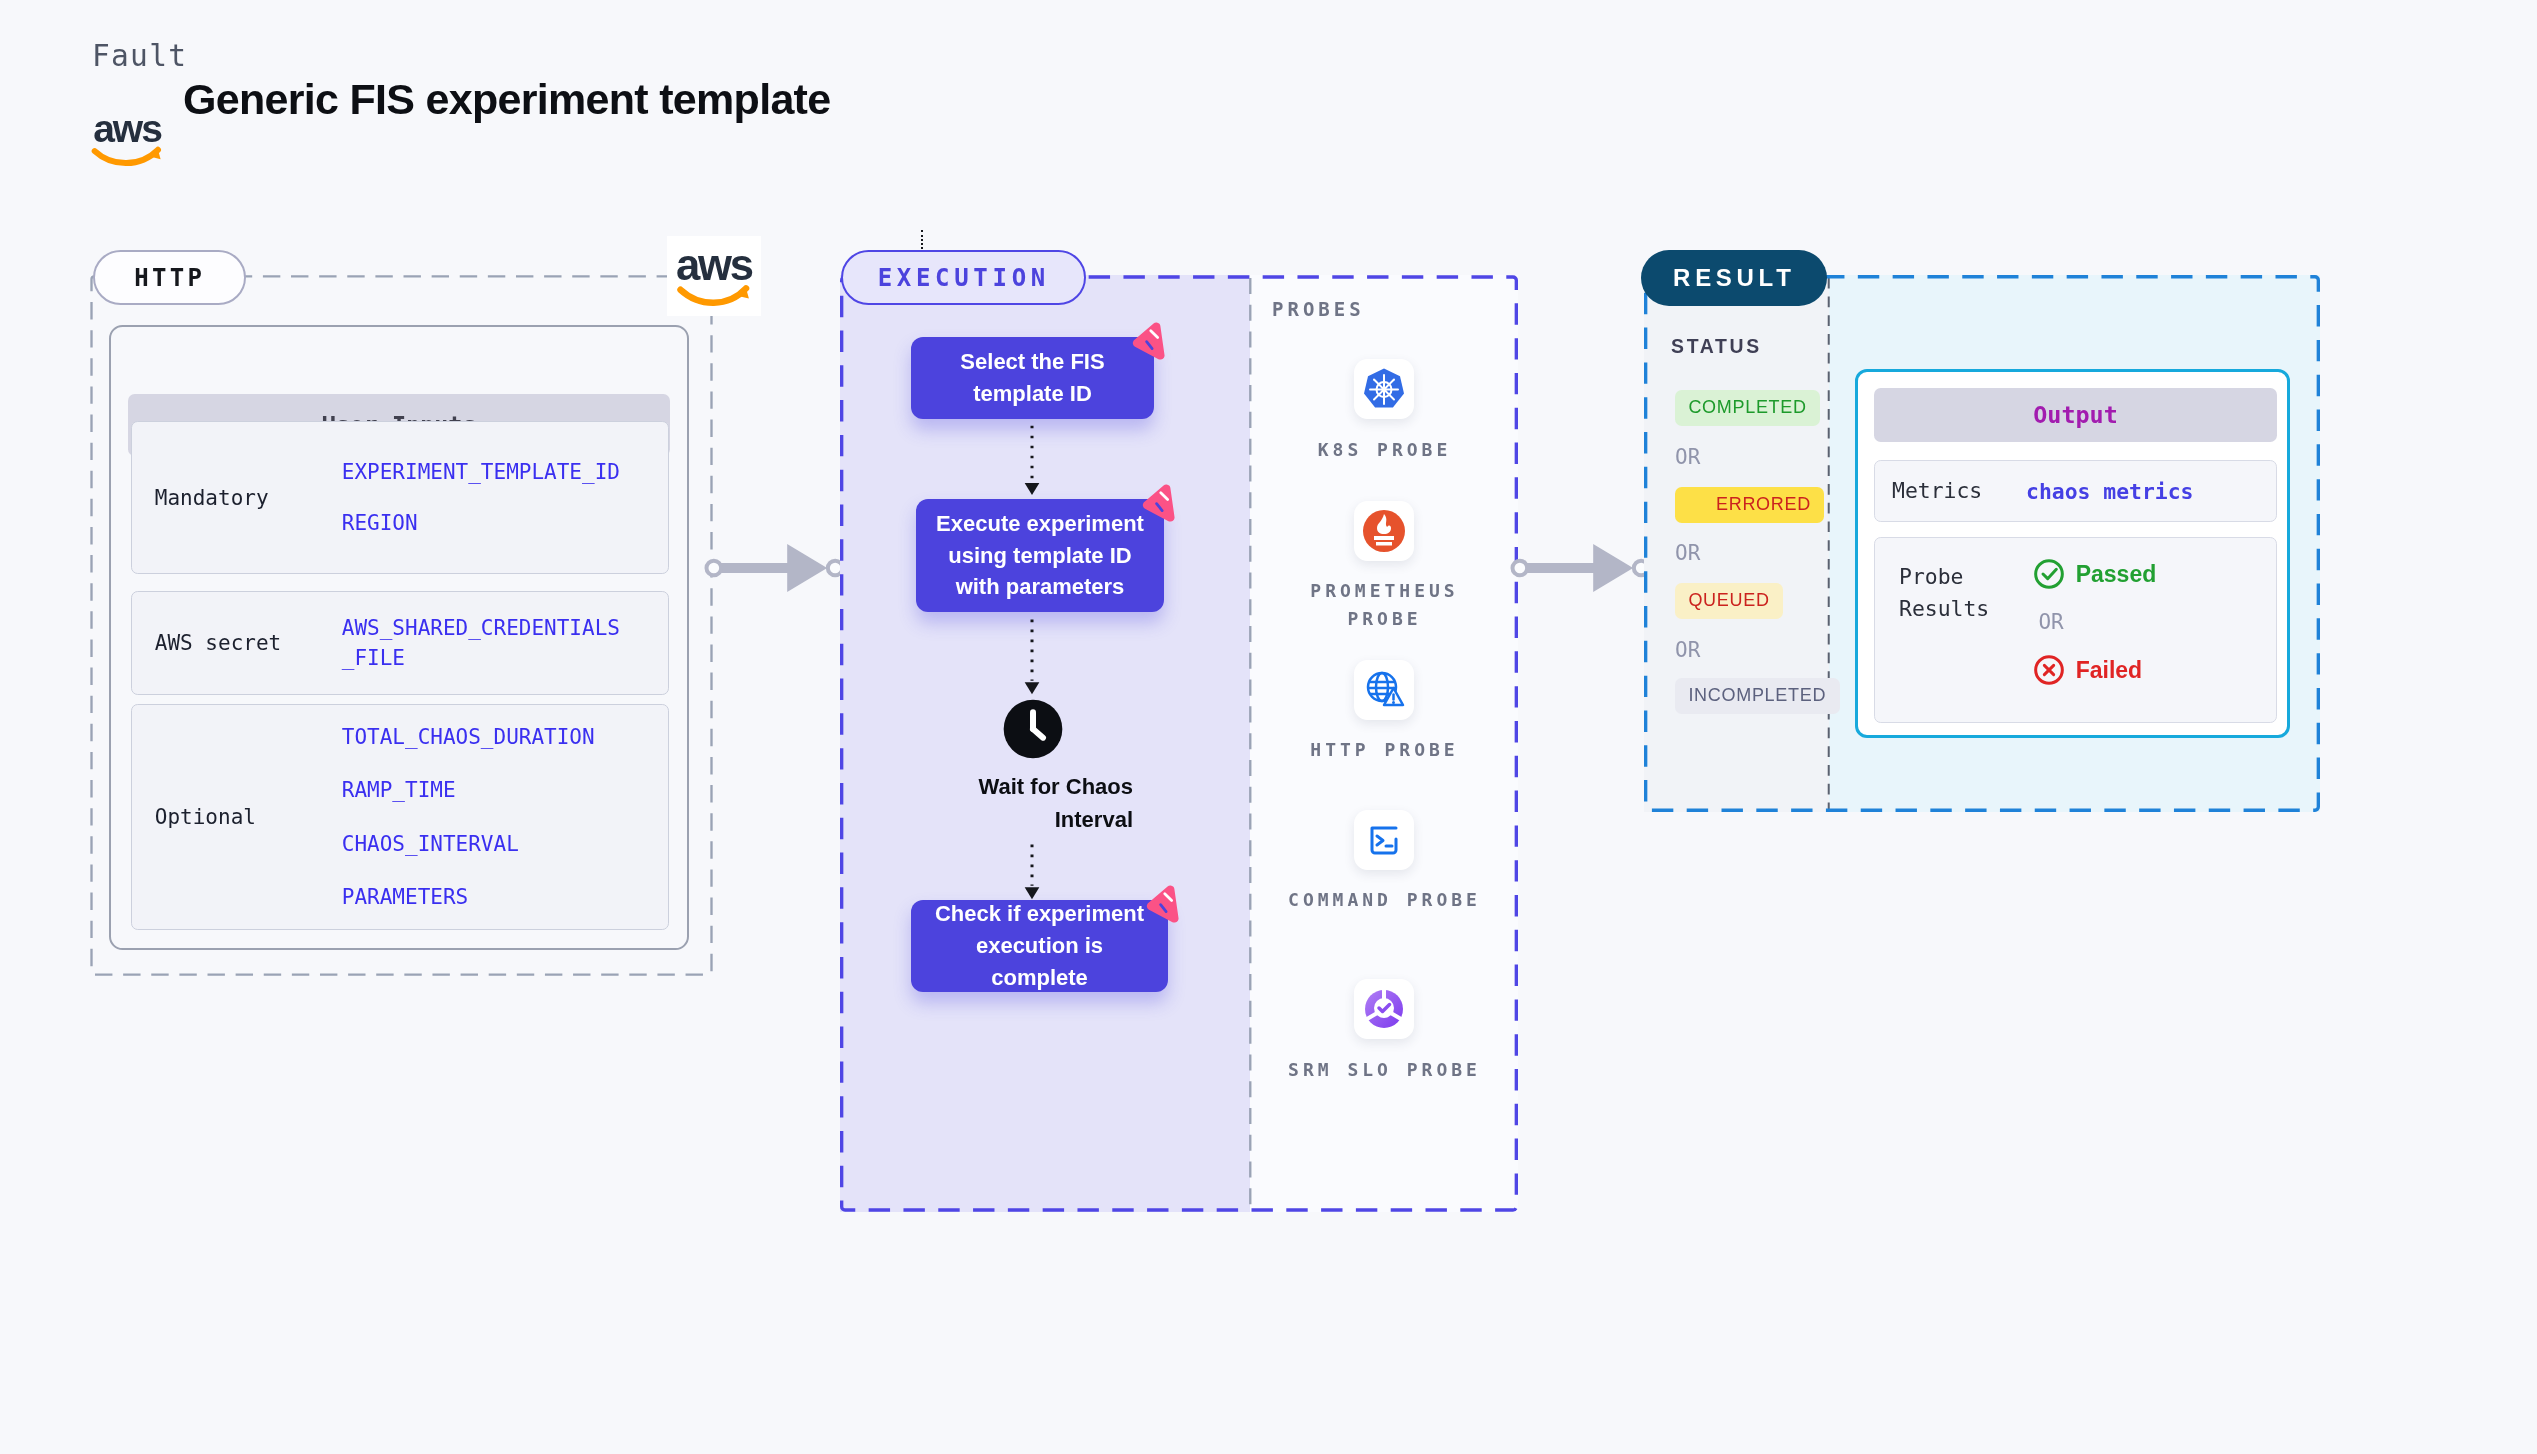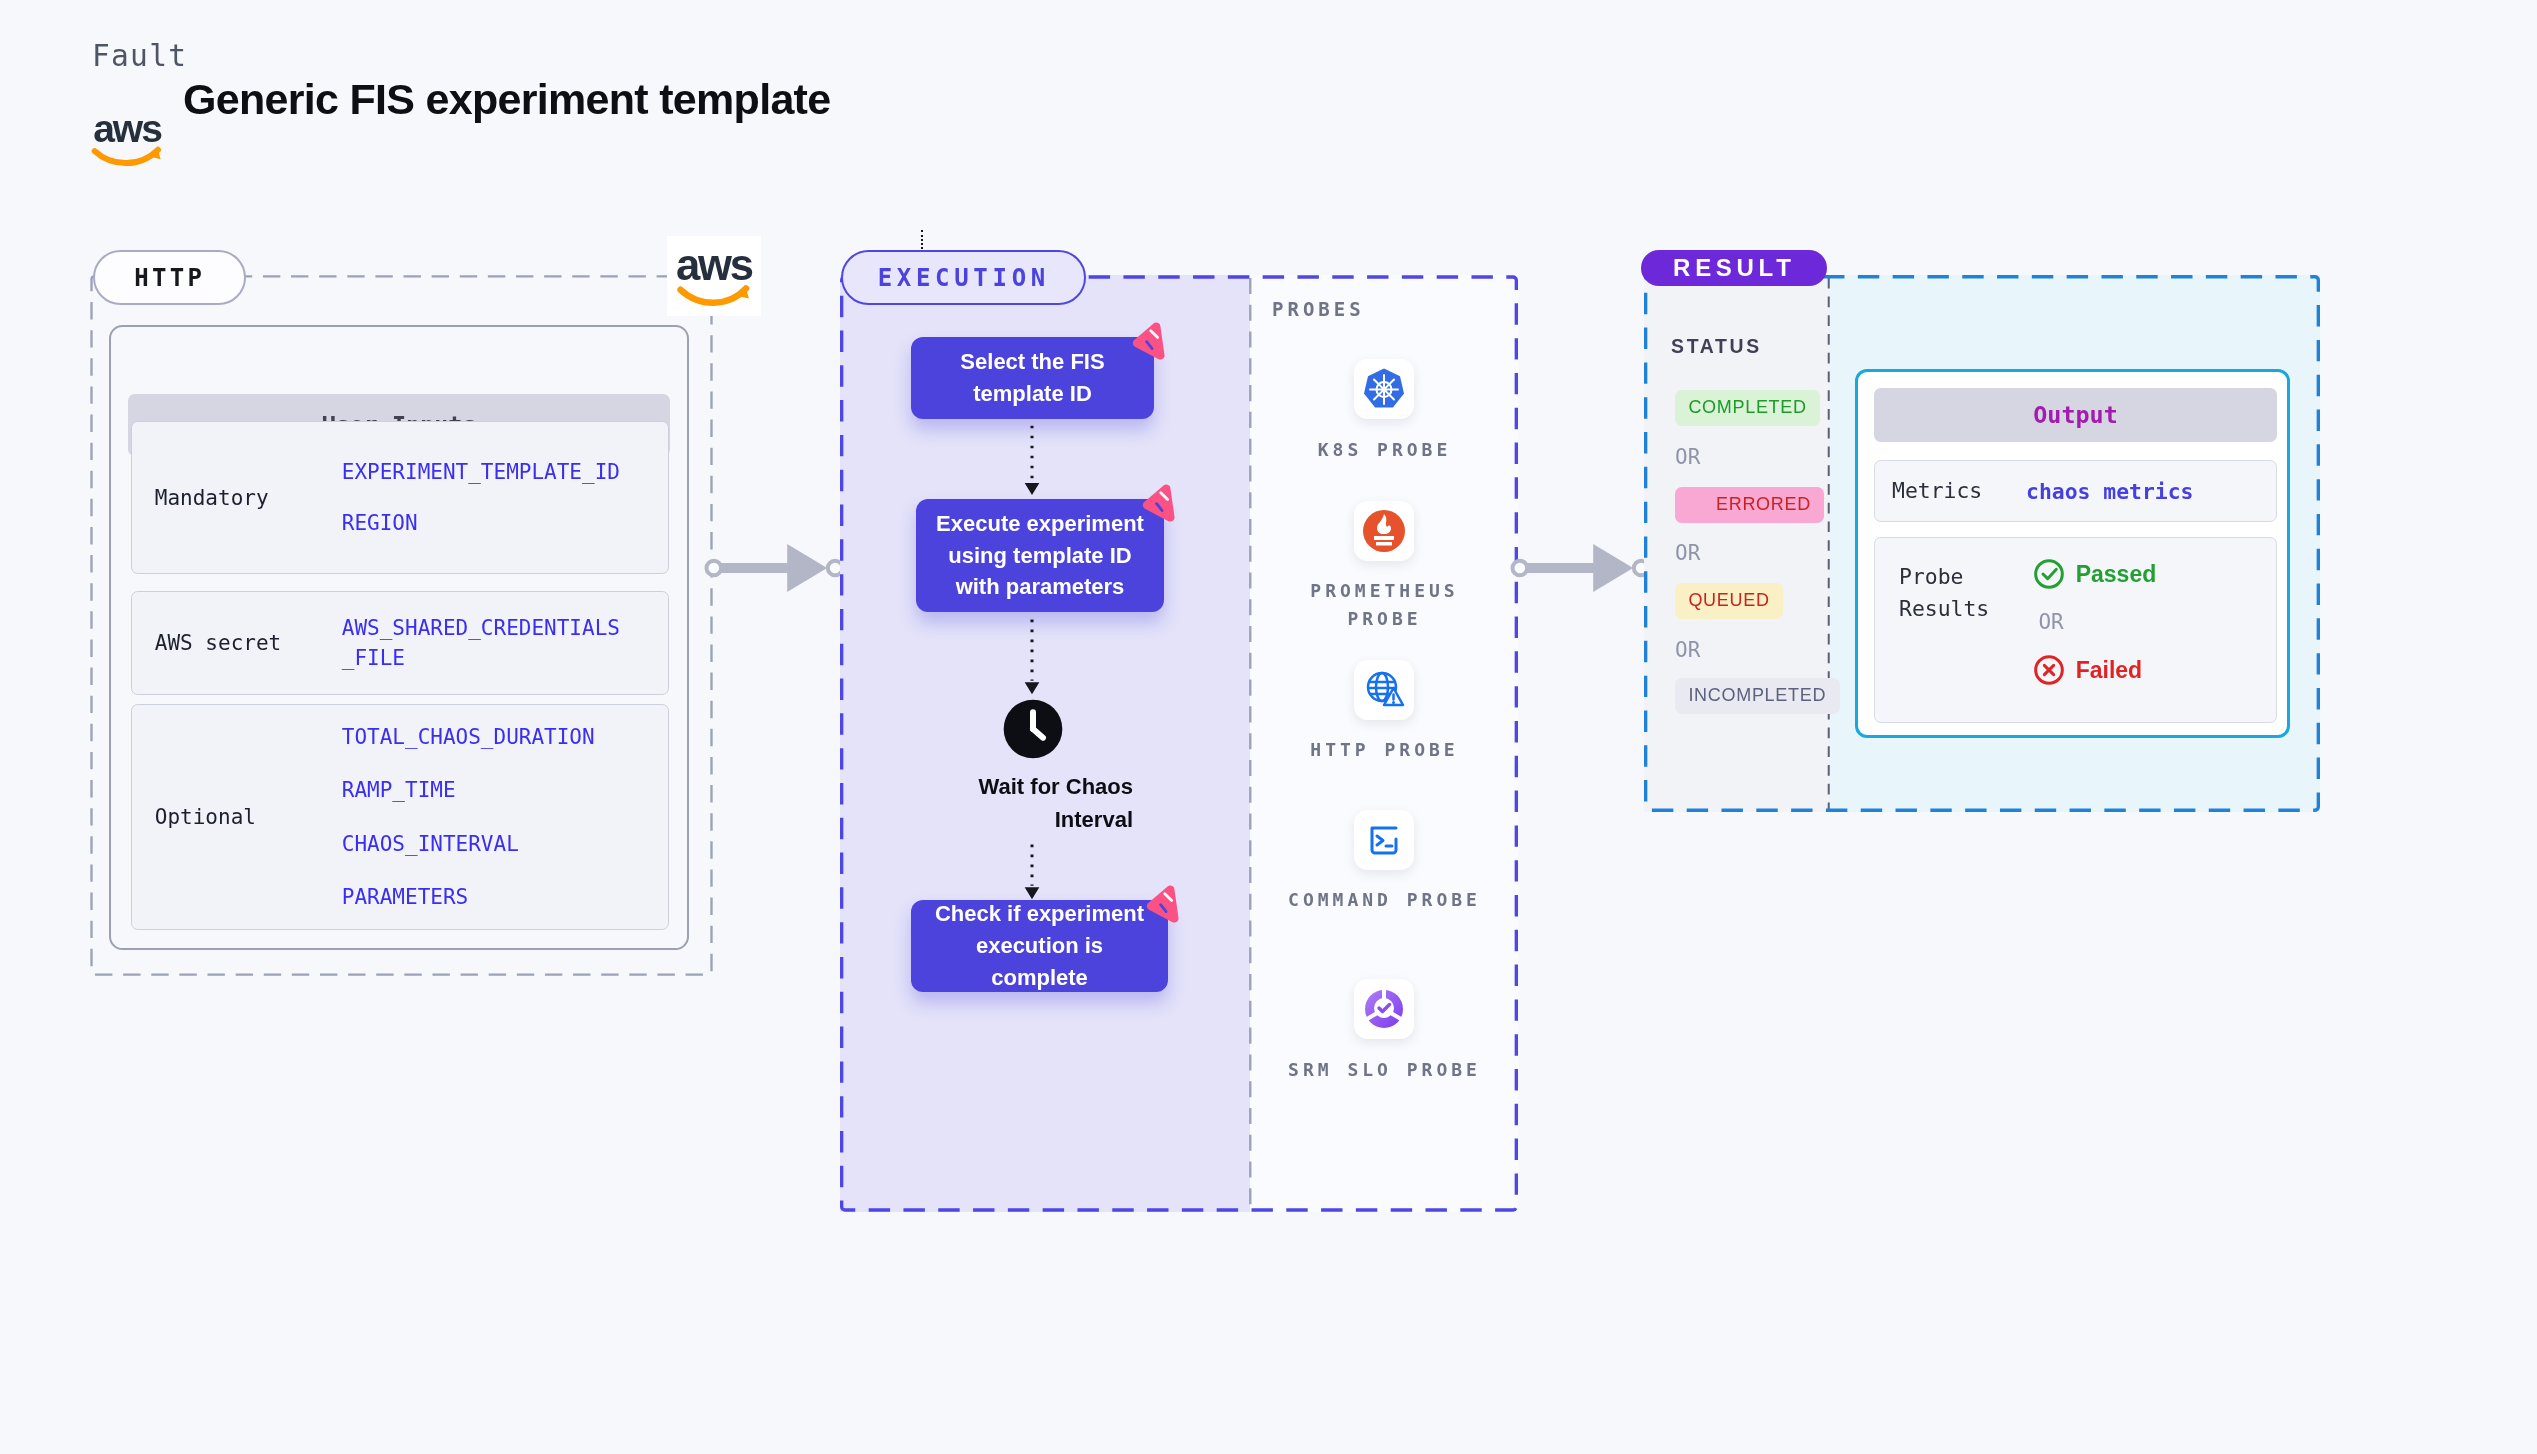--- a/index.html
+++ b/index.html
@@ -43,21 +43,21 @@
   .probes-title{font-size:19px;font-weight:bold;color:#6f7486;letter-spacing:4px;}
   .probe-card{width:60px;height:60px;background:#ffffff;border-radius:13.4px;box-shadow:0 4px 10.7px rgba(40,50,80,0.10);
               display:flex;align-items:center;justify-content:center;}
   .probe-label{width:201px;text-align:center;font-size:18px;font-weight:bold;color:#6f7486;
                letter-spacing:4px;line-height:1.55;font-family:"DejaVu Sans Mono",monospace;}
 
   
   .result-wrap{left:1644px;top:275px;width:676px;height:537px;}
   .result-statusbg{left:0;top:0;width:185px;height:537px;background:#f1f3f7;}
   .result-outbg{left:185px;top:0;width:491px;height:537px;background:#e8f5fb;}
-  .result-badge{left:-2.7px;top:-25px;width:186px;height:36px;background:#6d28d9;color:#ffffff;letter-spacing:4.7px;}
+  .result-badge{left:-2.7px;top:-25px;width:186px;height:56px;background:#0c4a6e;color:#ffffff;letter-spacing:4.7px;}
   .status-title{font-size:19.4px;font-weight:bold;color:#3f3f55;letter-spacing:2.7px;}
   .status-badge{display:inline-block;padding:7.4px 13.4px;border-radius:6.7px;font-size:18px;font-weight:normal;letter-spacing:0.7px;}
   .or{font-size:21px;color:#9094ab;font-family:"DejaVu Sans Mono",monospace;}
   .output-card{left:211px;top:94px;width:435px;height:369px;background:#ffffff;border:3.3px solid #17a9dc;
                border-radius:12px;box-sizing:border-box;}
   .output-header{left:16px;top:16px;width:403px;height:54px;background:#d6d6e3;border-radius:6.7px;
                  display:flex;align-items:center;justify-content:center;font-size:23.4px;font-weight:bold;color:#a21caf;}
   .out-row{left:16px;width:403px;background:#f5f6fa;border:1.3px solid #d8dbe6;border-radius:6.7px;box-sizing:border-box;}
   .out-label{font-size:21.4px;color:#2b2f3a;line-height:1.5;}
   .metrics-val{font-size:21.4px;color:#4540e4;font-weight:bold;}
@@ -279,21 +279,21 @@
     <div class="abs result-outbg"></div>
     <svg class="abs" style="left:0;top:0;" width="676" height="537" viewBox="0 0 1010 802">
       <line x1="276" y1="4" x2="276" y2="798" stroke="#5b6170" stroke-width="3" stroke-dasharray="16 12"></line>
       <rect x="2.5" y="2.5" width="1005" height="797" rx="5" fill="none" stroke="#1f82d8" stroke-width="5" stroke-dasharray="32 20"></rect>
     </svg>
     <div class="abs pill sans result-badge">RESULT</div>
 
     <div class="abs status-title sans" style="left:27px;top:60px;">STATUS</div>
     <div class="abs status-badge sans" style="left:31px;top:115px;background:#daf2d5;color:#1d9a2b;">COMPLETED</div>
     <div class="abs or" style="left:31px;top:170px;">OR</div>
-    <div class="abs status-badge sans" style="left:31px;top:212px;background:#f9a8d4;color:#cb221e;padding-left:41px;">ERRORED</div>
+    <div class="abs status-badge sans" style="left:31px;top:212px;background:#fde047;color:#cb221e;padding-left:41px;">ERRORED</div>
     <div class="abs or" style="left:31px;top:266px;">OR</div>
     <div class="abs status-badge sans" style="left:31px;top:308px;background:#faf0c6;color:#cb221e;">QUEUED</div>
     <div class="abs or" style="left:31px;top:363px;">OR</div>
     <div class="abs status-badge sans" style="left:31px;top:403px;background:#e9eaf1;color:#5c617e;">INCOMPLETED</div>
 
     <div class="abs output-card">
       <div class="abs output-header mono">Output</div>
 
       <div class="abs out-row" style="top:88px;height:62px;display:flex;align-items:center;">
         <div class="out-label mono" style="margin-left:17px;width:134px;">Metrics</div>

